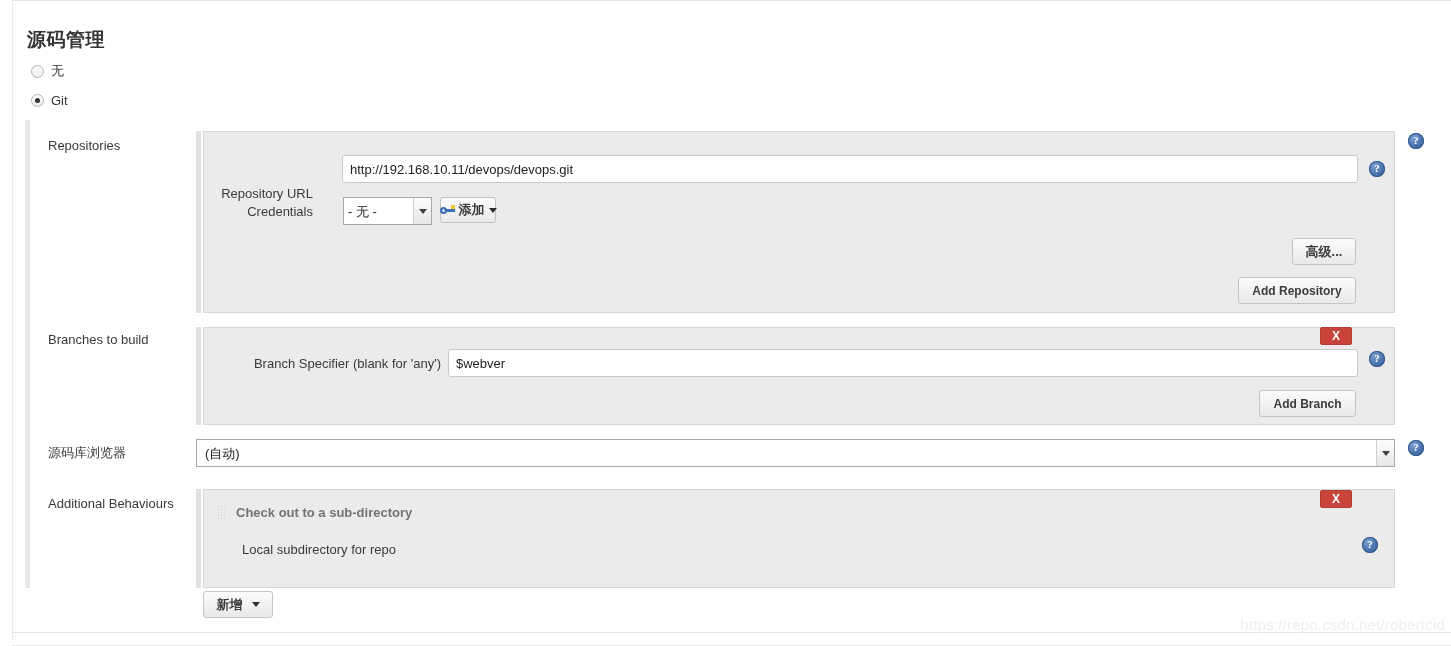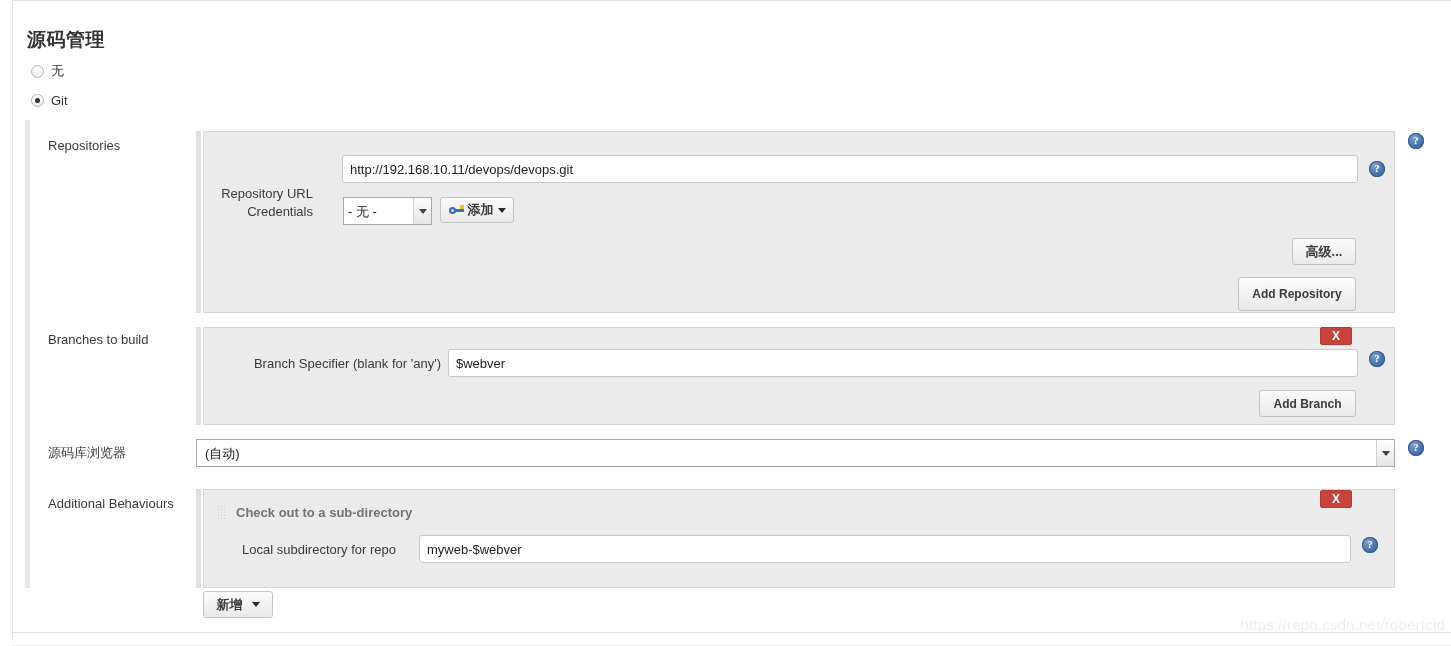--- a/index.html
+++ b/index.html
@@ -192,34 +192,34 @@
 
   <div class="field-label" style="left:173px;top:204px;width:140px;">Credentials</div>
   <div class="sel-wrap" style="left:343px;top:197px;width:89px;height:28px;">
     <select class="sel" style="left:0;top:0;width:89px;">
       <option>- 无 -</option>
     </select>
     <span class="sel-arrow">
         <i></i>
       </span>
   </div>
-  <div class="btn cn" style="left:440px;top:197px;width:74px;height:26px;">
+  <div class="btn cn" style="left:440px;top:197px;width:56px;height:26px;">
     <span class="key-ico">
         <i class="kh"></i>
         <i class="ks"></i>
         <i class="kt"></i>
       </span>
     <span>添加</span>
     <i class="caret"></i>
   </div>
 
   <div class="btn cn" style="left:1292px;top:238px;width:64px;height:27px;">
     <span>高级...</span>
   </div>
-  <div class="btn" style="left:1238px;top:277px;width:118px;height:34px;">
+  <div class="btn" style="left:1238px;top:277px;width:118px;height:27px;">
     <span>Add Repository</span>
   </div>
 
   <div class="help" style="left:1408px;top:133px;">
       <span>?</span>
     </div>
 
   <div class="row-label" style="left:48px;top:332px;">Branches to build</div>
   <div class="spine" style="left:196px;top:327px;height:98px;"></div>
   <div class="panel" style="left:203px;top:327px;width:1192px;height:98px;"></div>
@@ -256,21 +256,20 @@
   <div class="panel" style="left:203px;top:489px;width:1192px;height:99px;"></div>
 
   <div class="grip" style="left:217px;top:505px;"></div>
   <div class="beh-title" style="left:236px;top:505px;">Check out to a sub-directory</div>
 
   <div class="btn-x" style="left:1320px;top:490px;width:32px;height:18px;">
     <span>X</span>
   </div>
 
   <div class="field-label" style="left:164px;top:542px;width:232px;">Local subdirectory for repo</div>
-  <input class="txt" style="left: 419px; top: 535px; width: 932px;" value="myweb-$webver">
   <div class="help" style="left:1362px;top:537px;">
       <span>?</span>
     </div>
 
   <div class="btn cn" style="left:203px;top:591px;width:70px;height:27px;">
     <span>新增</span>
     <i class="caret" style="margin-left:9px;"></i>
   </div>
 
   <div class="watermark">https://repo.csdn.net/robertcid</div>

